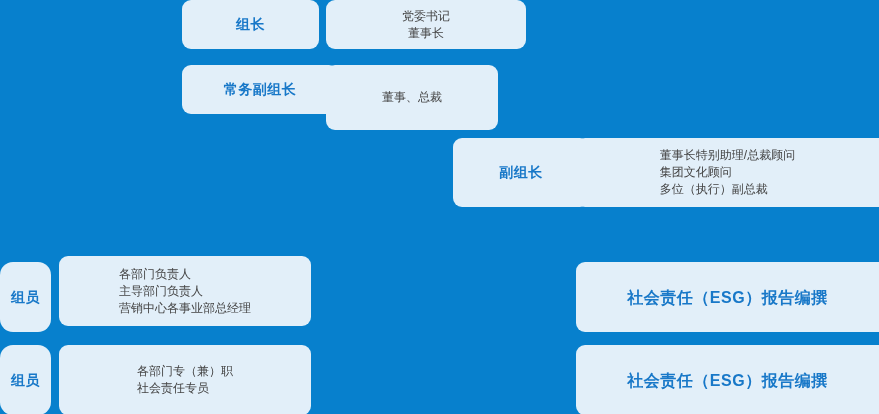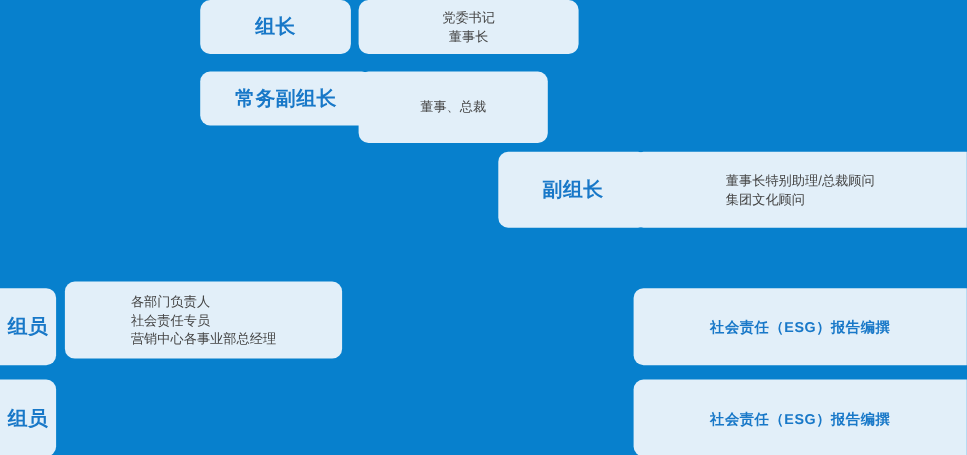--- a/index.html
+++ b/index.html
@@ -25,29 +25,30 @@
     border-radius: 9px;
     box-sizing: border-box;
     display: flex;
     flex-direction: column;
     align-items: center;
     justify-content: center;
   }
   .card.left-clip {
     border-top-left-radius: 0;
     border-bottom-left-radius: 0;
+    border-radius: 13px;
   }
   .card.right-clip {
     border-top-right-radius: 0;
     border-bottom-right-radius: 0;
   }
   .role-label {
     color: #1878c8;
     font-weight: bold;
-    font-size: 18px;
+    font-size: 14px;
     letter-spacing: 0.5px;
     line-height: 1.5;
     text-align: center;
     white-space: nowrap;
   }
   .detail-list {
     display: flex;
     flex-direction: column;
     align-items: flex-start;
     justify-content: center;
@@ -63,21 +64,21 @@
   }
   .esg-list {
     display: flex;
     flex-direction: column;
     align-items: center;
     justify-content: center;
   }
   .esg-line {
     color: #1878c8;
     font-weight: bold;
-    font-size: 13px;
+    font-size: 16px;
     line-height: 29px;
     letter-spacing: 0.5px;
     white-space: nowrap;
   }
 </style>
 </head>
 <body>
 
 <div id="org-chart">
 
@@ -100,41 +101,48 @@
     </div>
   </div>
 
   <div class="card" style="left:453px; top:138px; width:136px; height:69px;">
     <span class="role-label">副组长</span>
   </div>
   <div class="card right-clip" style="left:576px; top:138px; width:303px; height:69px;">
     <div class="detail-list">
       <span class="detail-line">董事长特别助理/总裁顾问</span>
       <span class="detail-line">集团文化顾问</span>
+      <span class="detail-line">多位（执行）副总裁</span>
     </div>
   </div>
 
   <div class="card left-clip" style="left:0px; top:262px; width:51px; height:70px;">
     <span class="role-label">组员</span>
   </div>
   <div class="card" style="left:59px; top:256px; width:252px; height:70px;">
     <div class="detail-list">
       <span class="detail-line">各部门负责人</span>
-      <span class="detail-line">社会责任专员</span>
+      <span class="detail-line">主导部门负责人</span>
       <span class="detail-line">营销中心各事业部总经理</span>
     </div>
   </div>
   <div class="card right-clip" style="left:576px; top:262px; width:303px; height:70px;">
     <div class="esg-list">
       <span class="esg-line">社会责任（ESG）报告编撰</span>
     </div>
   </div>
 
   <div class="card left-clip" style="left:0px; top:345px; width:51px; height:70px;">
     <span class="role-label">组员</span>
   </div>
+  <div class="card" style="left:59px; top:345px; width:252px; height:70px;">
+    <div class="detail-list">
+      <span class="detail-line">各部门专（兼）职</span>
+      <span class="detail-line">社会责任专员</span>
+    </div>
+  </div>
   <div class="card right-clip" style="left:576px; top:345px; width:303px; height:70px;">
     <div class="esg-list">
       <span class="esg-line">社会责任（ESG）报告编撰</span>
     </div>
   </div>
 
 </div>
 
 </body></html>

